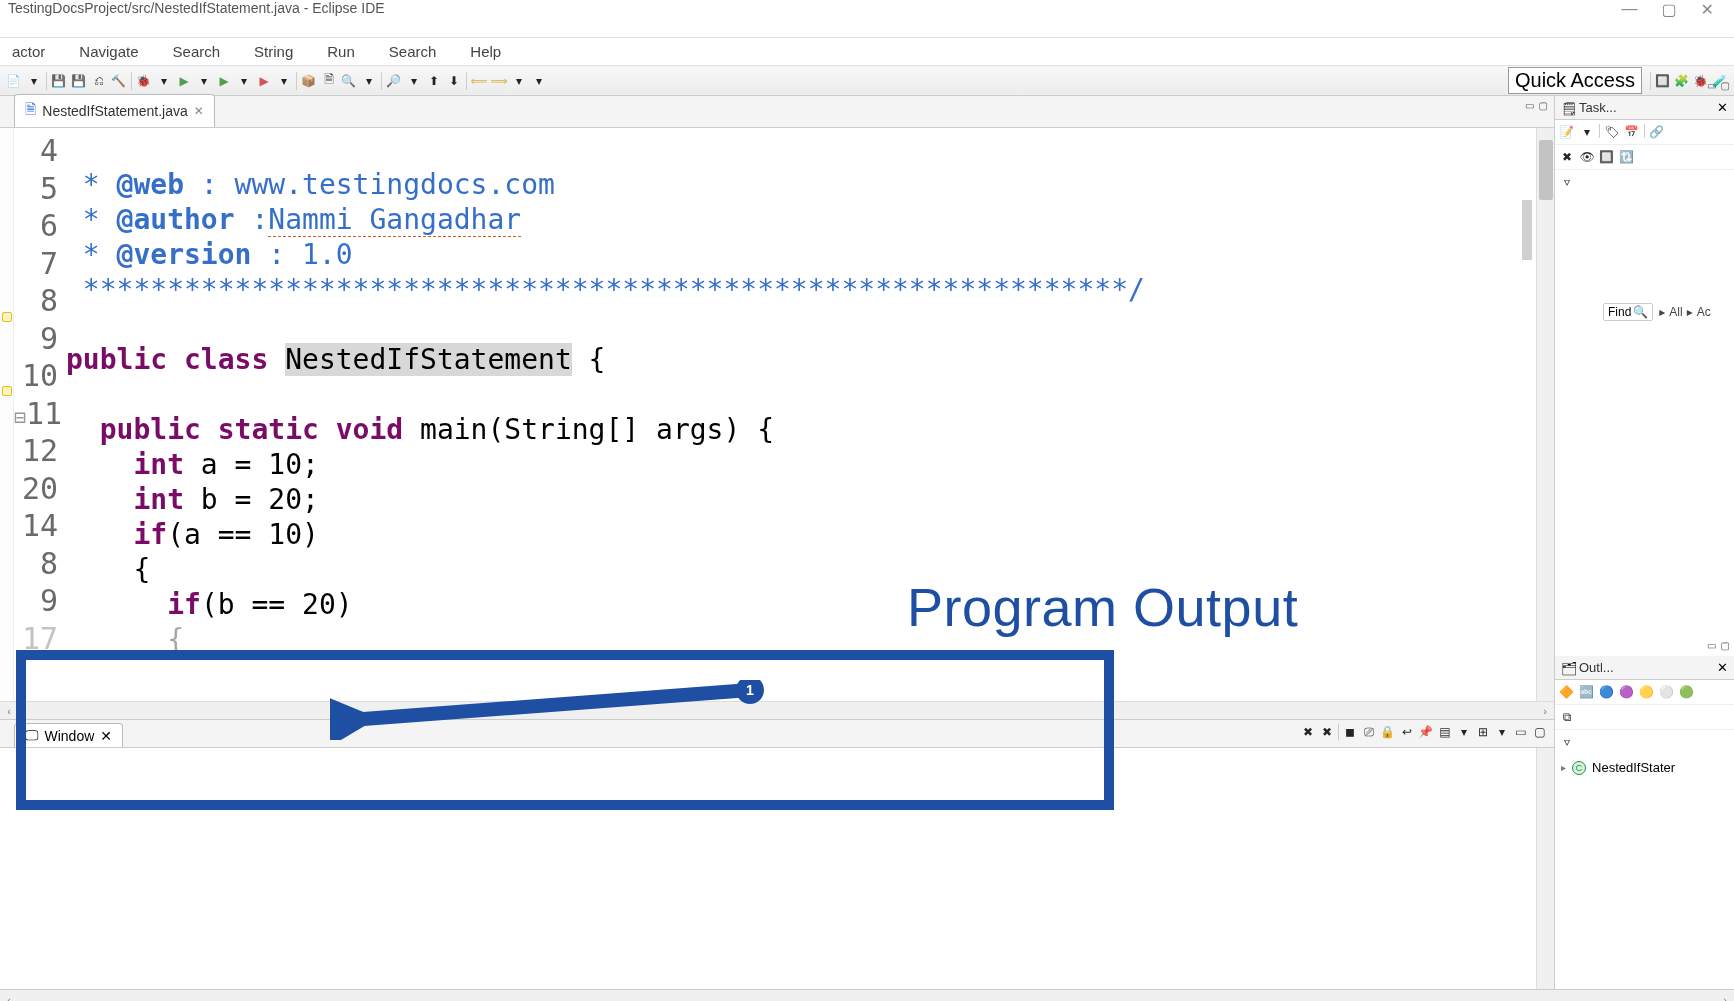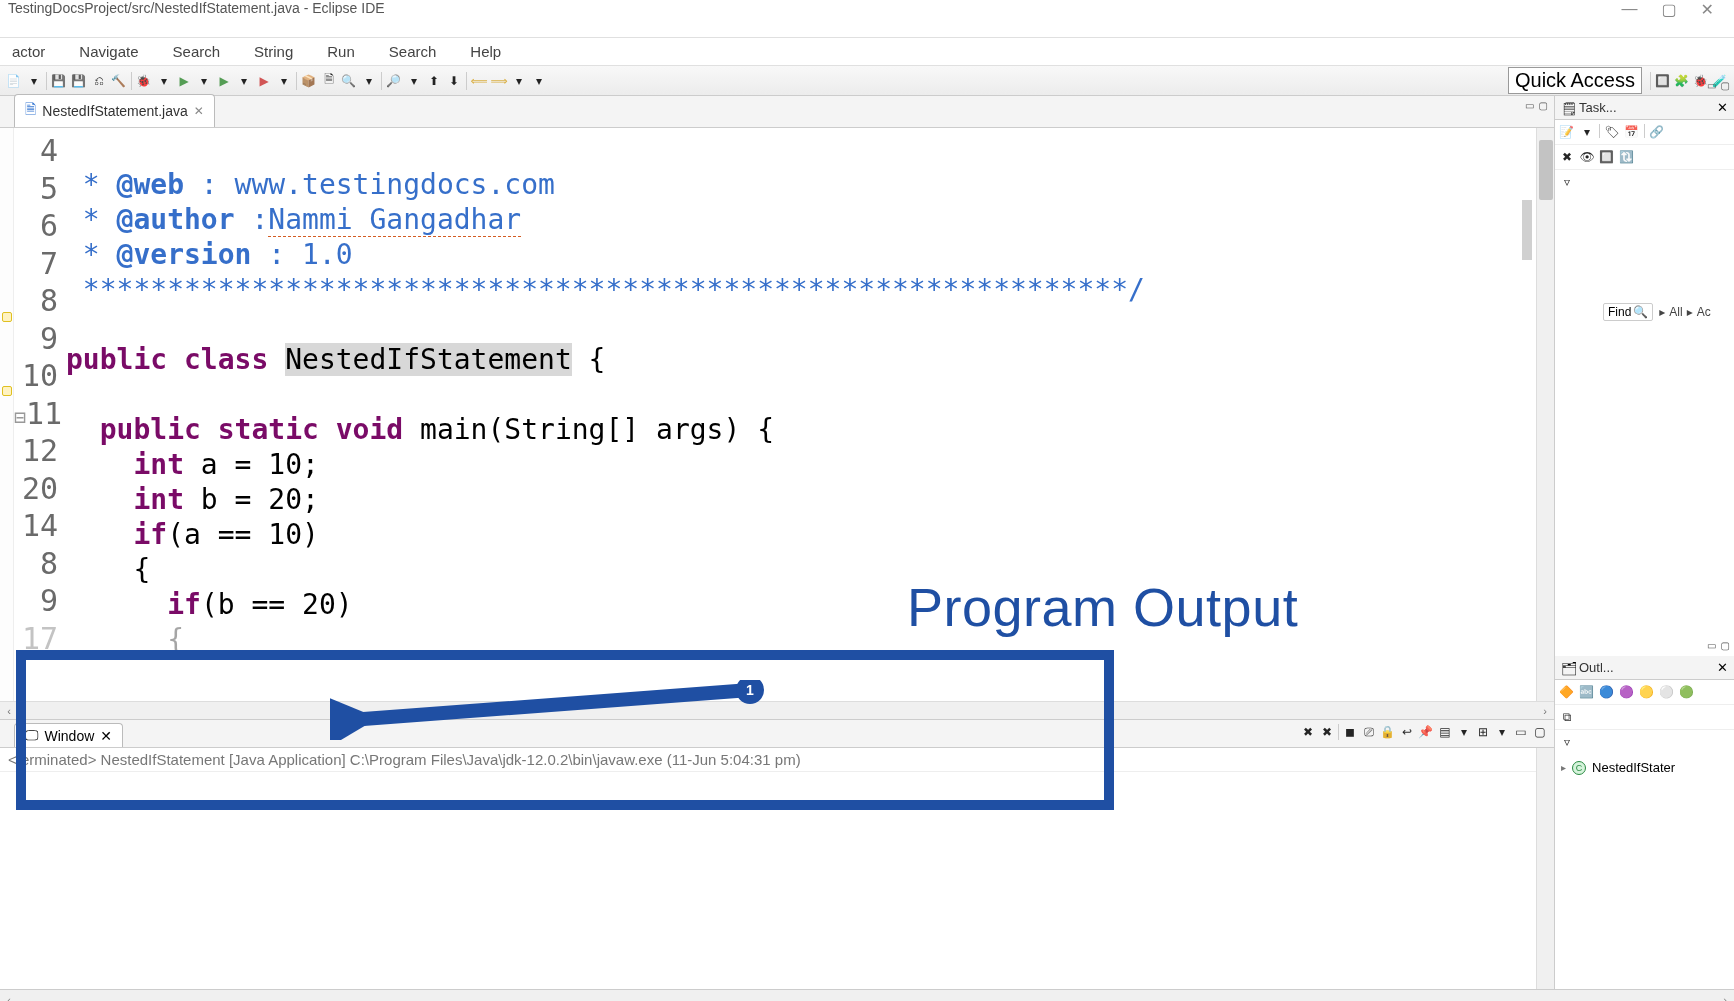--- a/index.html
+++ b/index.html
@@ -219,21 +219,20 @@
           <span class="tool-icon">↩</span>
           <span class="tool-icon">📌</span>
           <span class="tool-icon">▤</span>
           <span class="tool-icon">▾</span>
           <span class="tool-icon">⊞</span>
           <span class="tool-icon">▾</span>
           <span class="tool-icon">▭</span>
           <span class="tool-icon">▢</span>
         </div>
       </div>
-      <div class="term-line">&lt;terminated&gt; NestedIfStatement [Java Application] C:\Program Files\Java\jdk-12.0.2\bin\javaw.exe (11-Jun    5:04:31 pm)</div>
       <div class="bottom-v-scroll"></div>
     </div>
   </div>
 
   <div class="right-column">
 
     <div class="view-tab">
       <span class="icon">🗒</span>
       <span class="title">Task...</span>
       <span class="close-x">✕</span>

